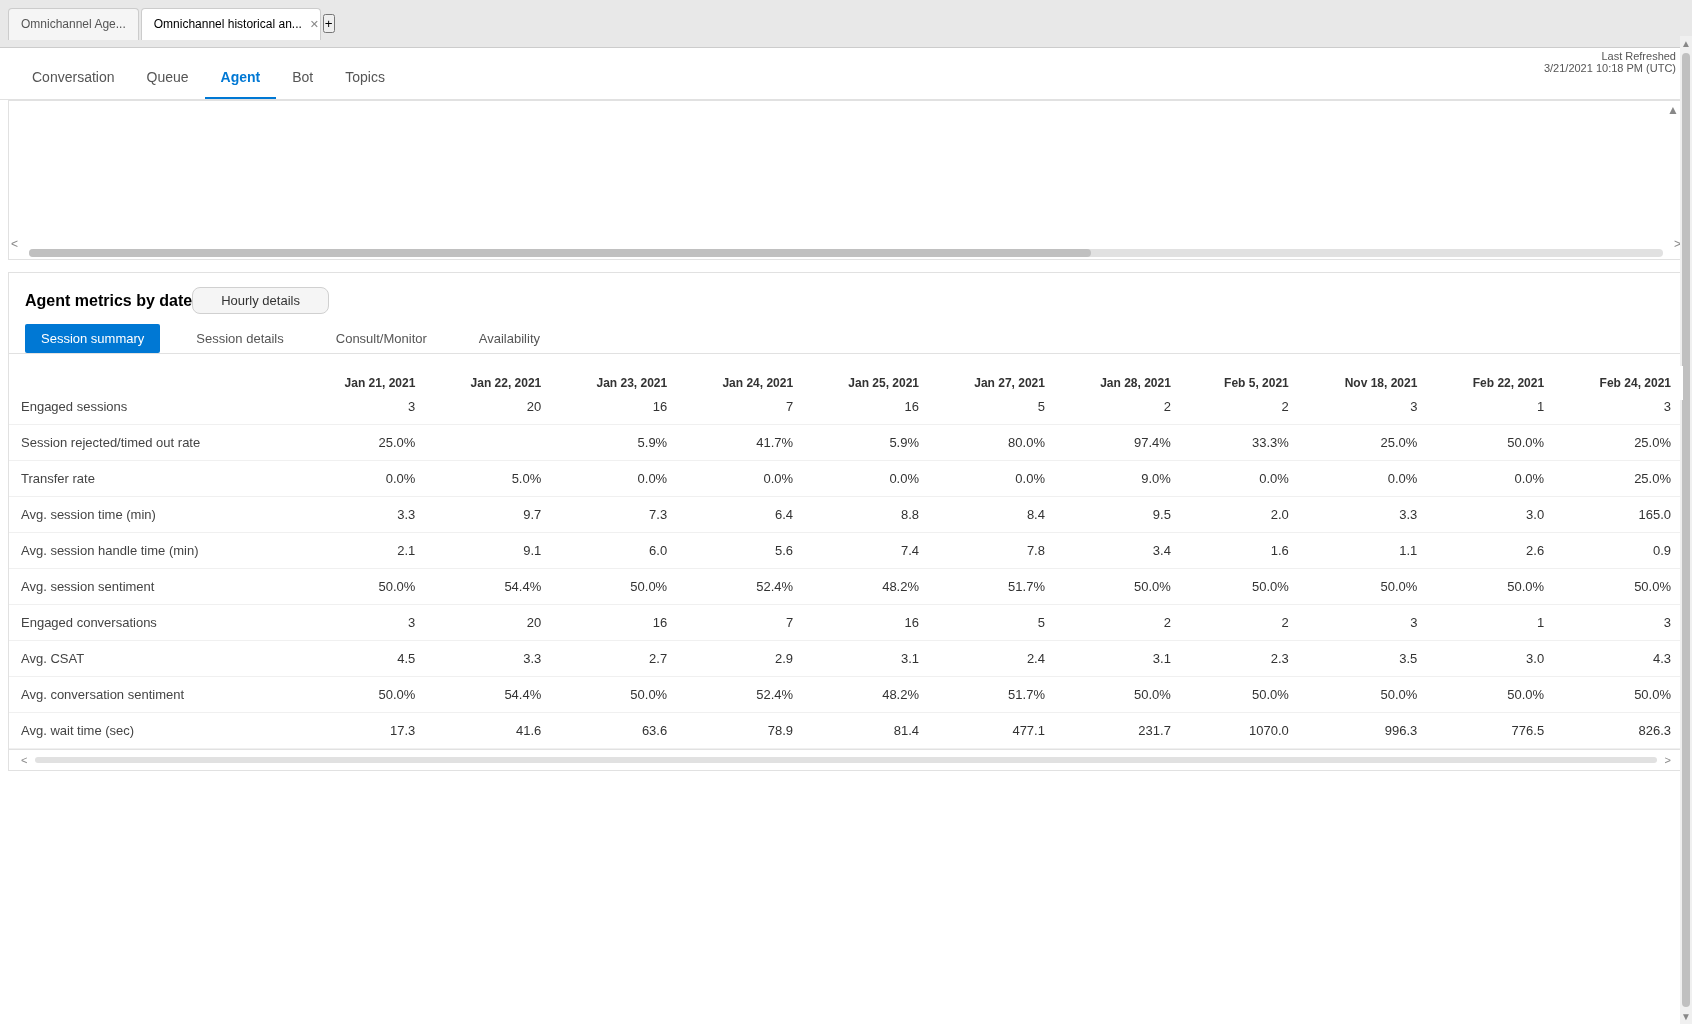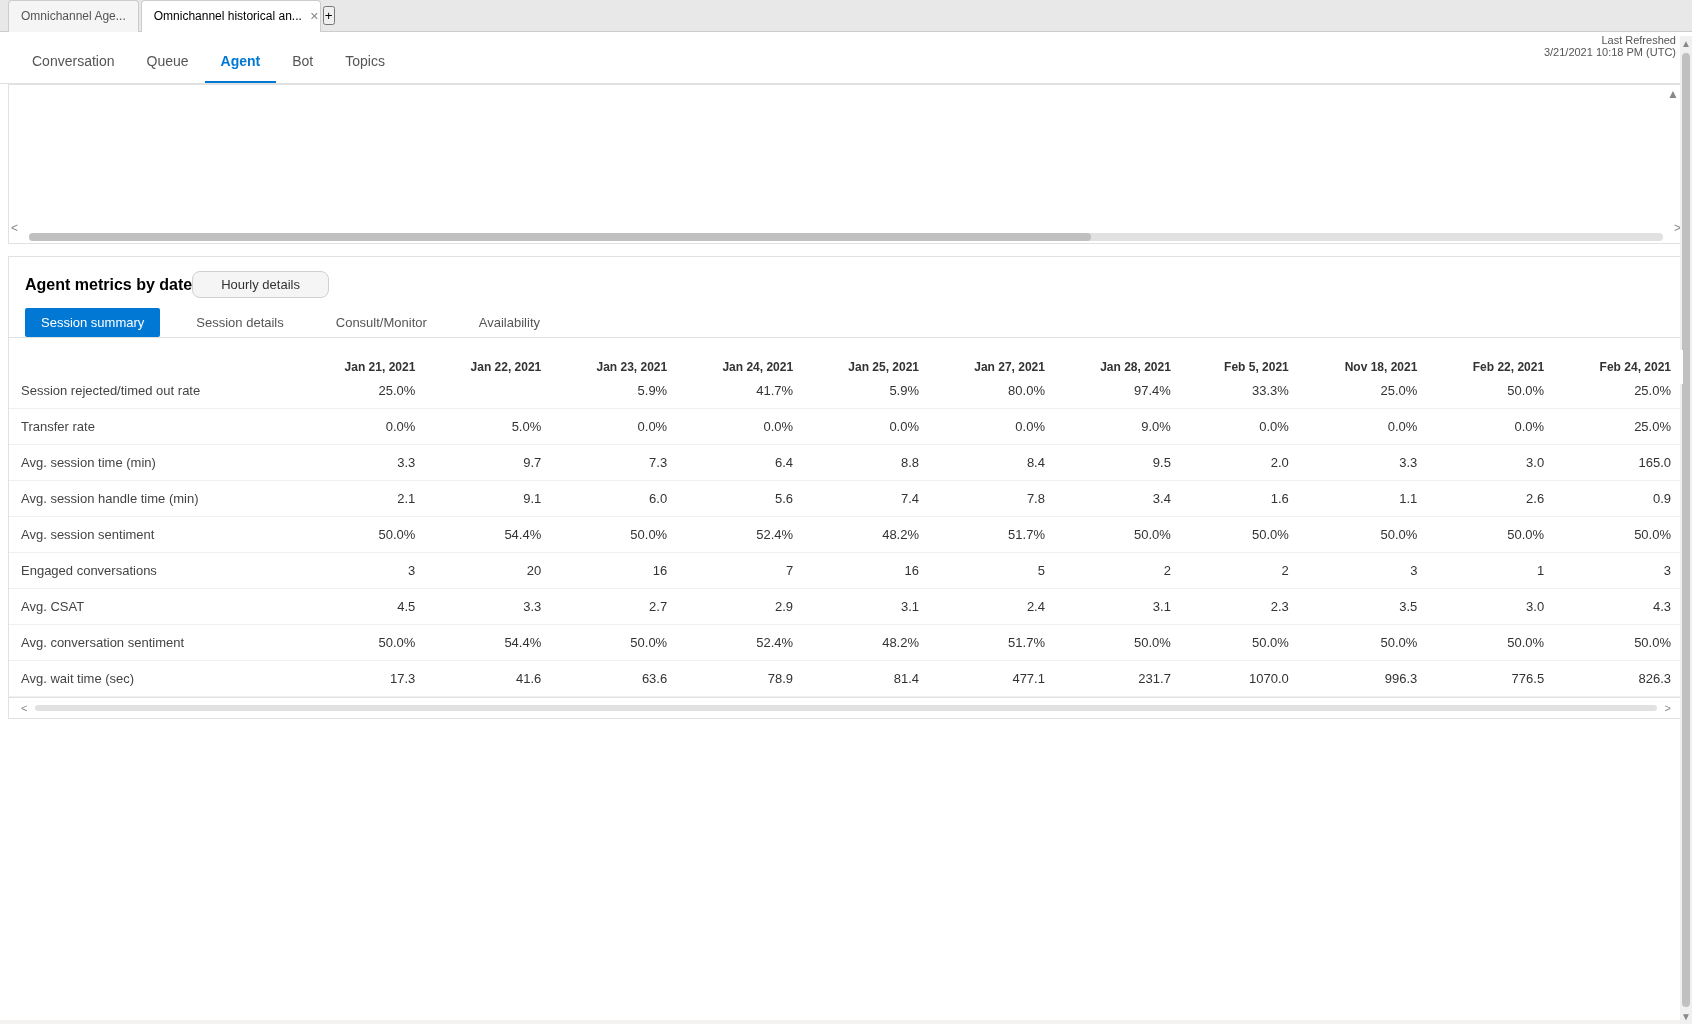--- a/index.html
+++ b/index.html
@@ -3,21 +3,21 @@
   <meta charset="utf-8">
   <style>
     * { box-sizing: border-box; margin: 0; padding: 0; }
     body { font-family: 'Segoe UI', Arial, sans-serif; font-size: 13px; background: #f3f2f1; color: #333; }
 
     
     .browser-tabs {
       display: flex;
       align-items: center;
       background: #e8e8e8;
-      height: 32px;
+      height: 48px;
       border-bottom: 1px solid #ccc;
       padding: 8px 8px;
     }
     .browser-tab {
       display: flex;
       align-items: center;
       padding: 0 12px;
       height: 32px;
       border: 1px solid #ccc;
       border-bottom: none;
@@ -335,20 +335,34 @@
               <th>Jan 25, 2021</th>
               <th>Jan 27, 2021</th>
               <th>Jan 28, 2021</th>
               <th>Feb 5, 2021</th>
               <th>Nov 18, 2021</th>
               <th>Feb 22, 2021</th>
               <th>Feb 24, 2021</th>
             </tr>
         </thead>
         <tbody id="table-body">
+        <tr>
+              <td>Engaged sessions</td>
+              <td>3</td>
+              <td>20</td>
+              <td>16</td>
+              <td>7</td>
+              <td>16</td>
+              <td>5</td>
+              <td>2</td>
+              <td>2</td>
+              <td>3</td>
+              <td>1</td>
+              <td>3</td>
+            </tr>
             <tr>
               <td>Session rejected/timed out rate</td>
               <td>25.0%</td>
               <td></td>
               <td>5.9%</td>
               <td>41.7%</td>
               <td>5.9%</td>
               <td>80.0%</td>
               <td>97.4%</td>
               <td>33.3%</td>

